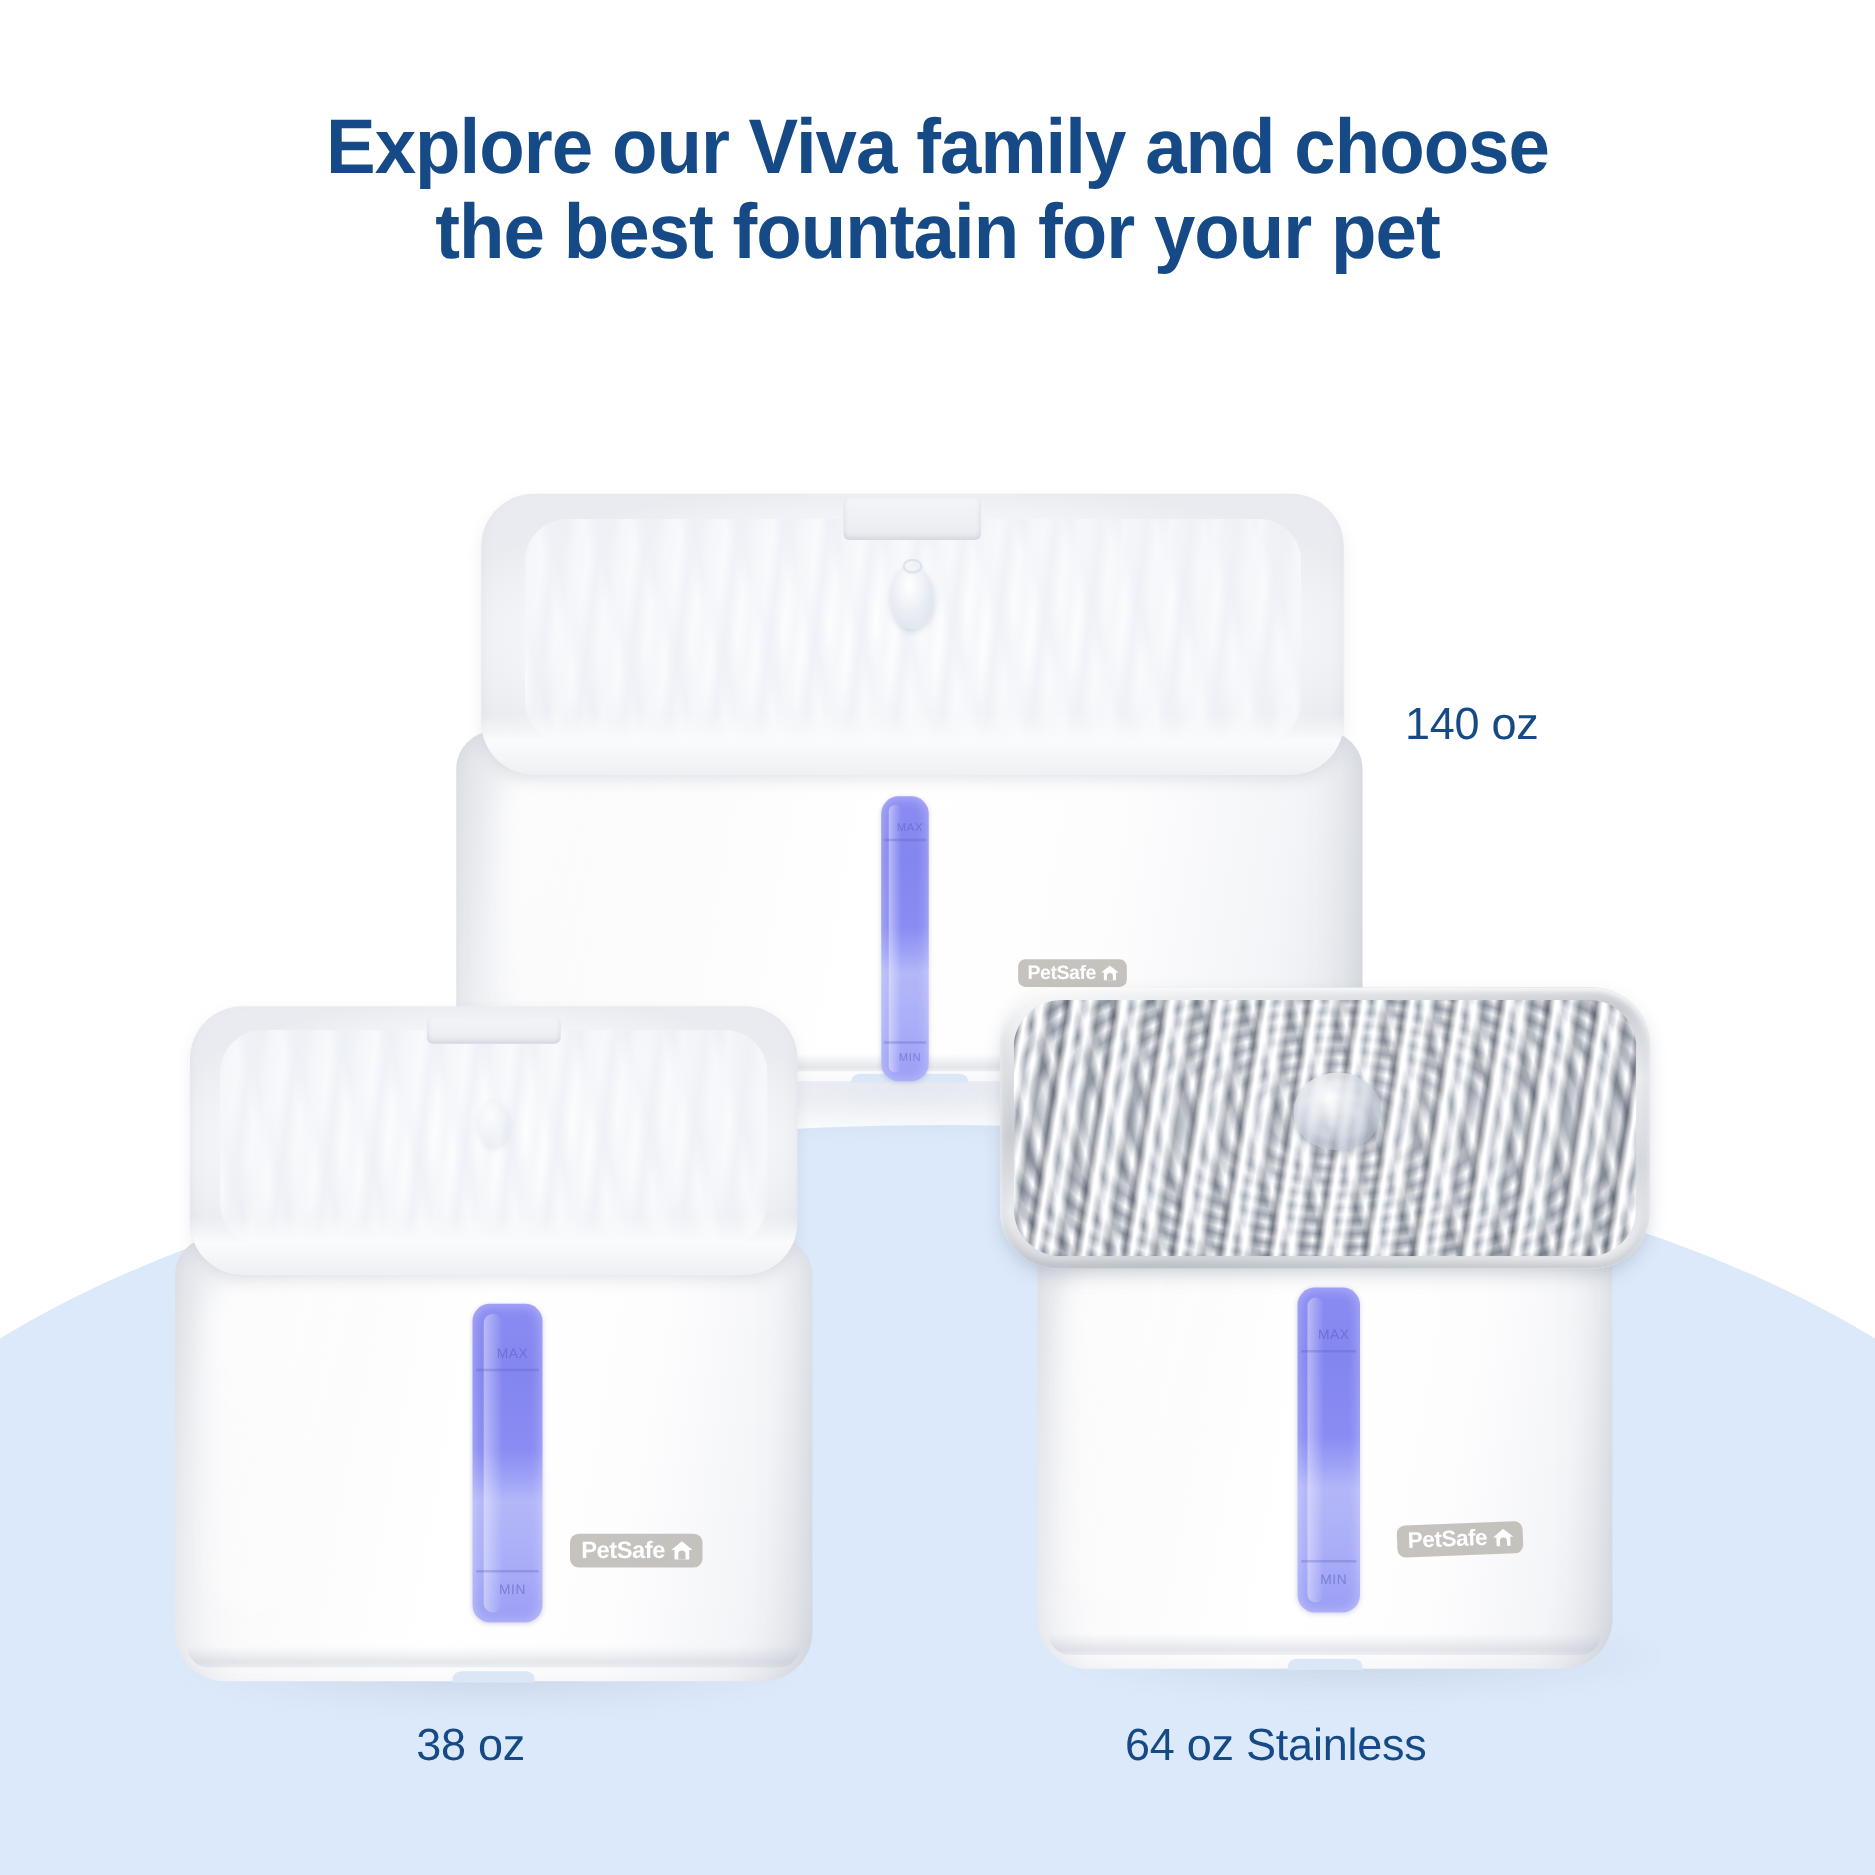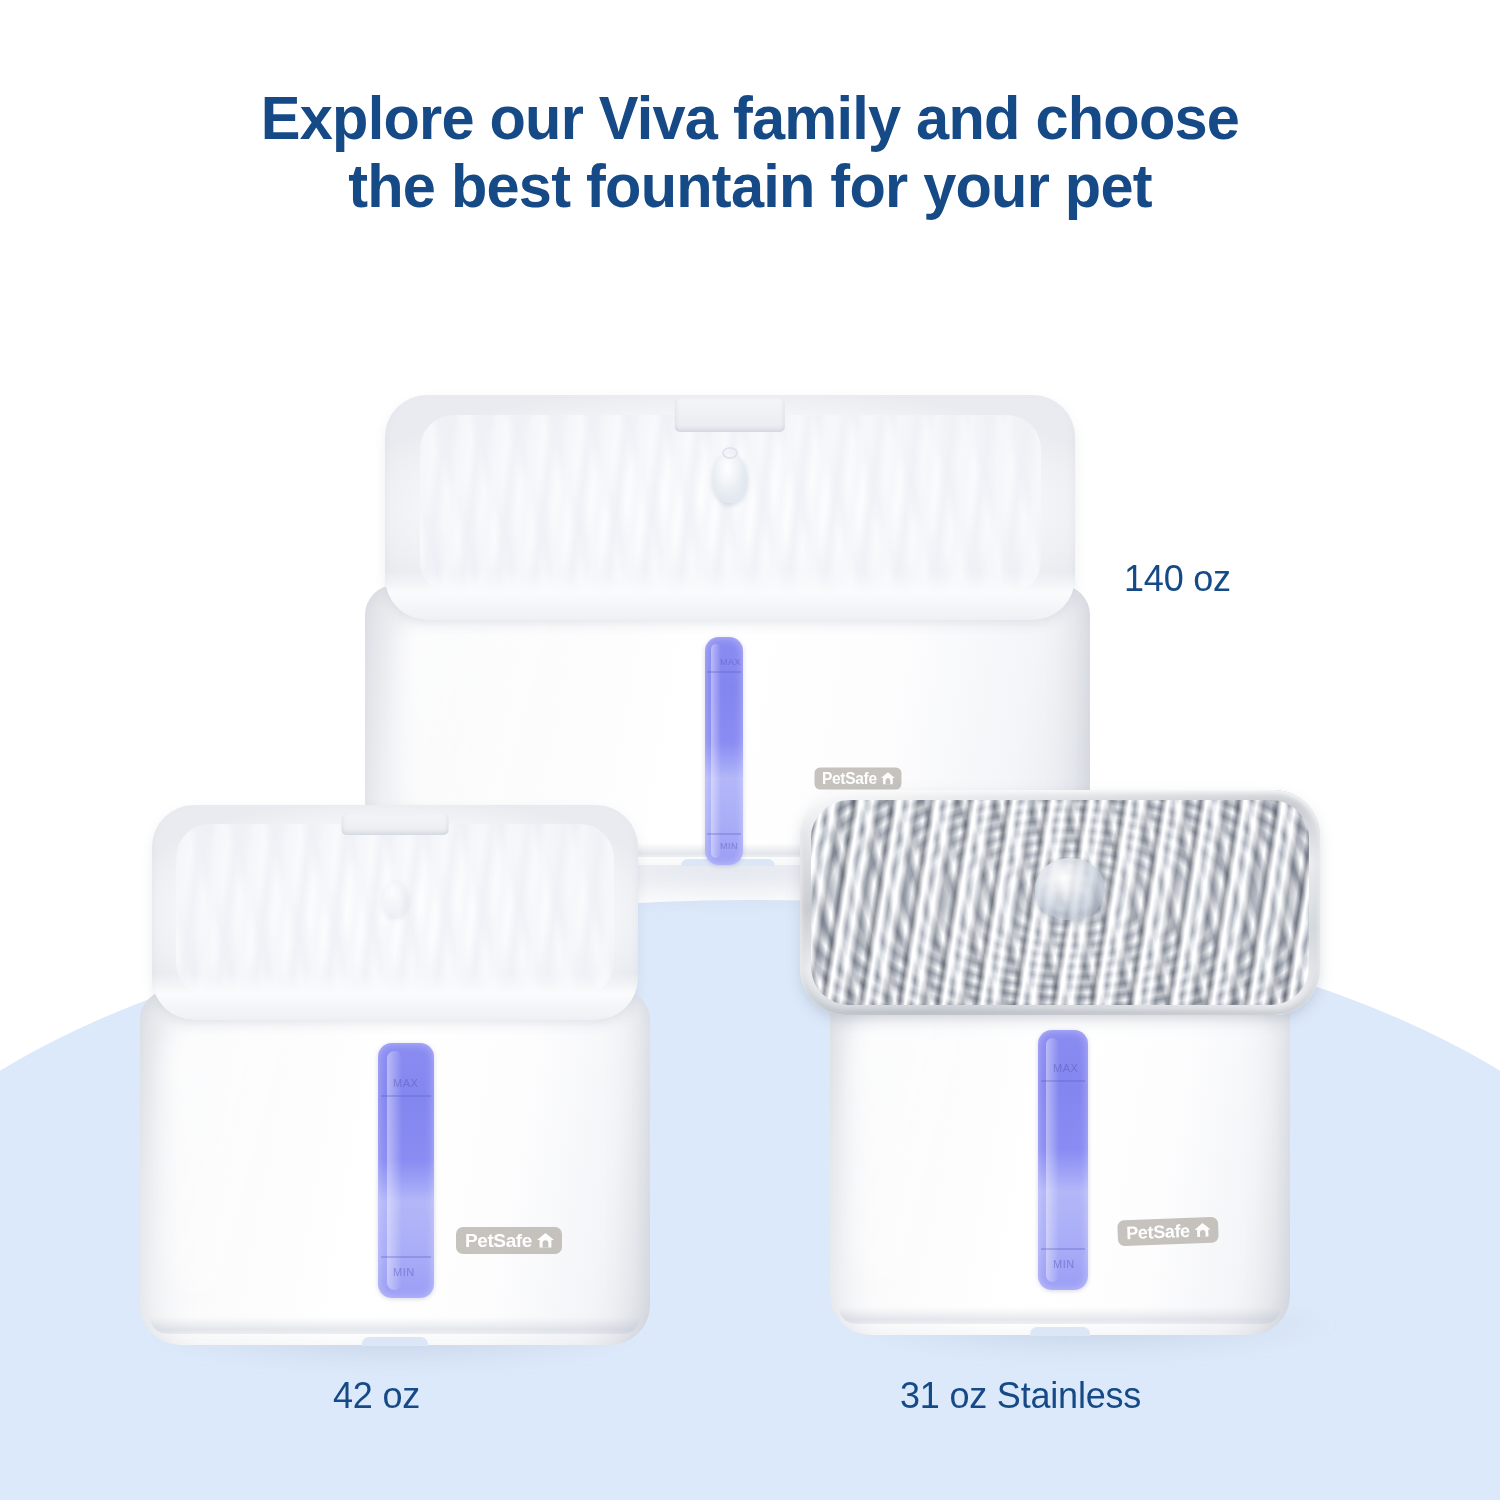--- a/index.html
+++ b/index.html
@@ -184,22 +184,22 @@
     position:absolute; left:16%; top:3%;
     width:26%; height:94%;
     background:linear-gradient(to right, rgba(255,255,255,.42), rgba(255,255,255,0));
     border-radius:8px;
   }
   .strip-tickline {
     position:absolute; left:6%; width:88%;
     height:2px; background:rgba(90,92,190,.30);
   }
   .strip-lbl {
-    position:absolute; left:15px; width:100%;
-    text-align:left;
+    position:absolute; left:4px; width:100%;
+    text-align:center;
     font-size:9px; font-weight:normal;
     color:rgba(86,88,182,.50);
     letter-spacing:.5px;
   }
 
   
   .petsafe-badge {
     position:absolute;
     display:flex; align-items:center; gap:4px;
     background:#b7b3ad;
@@ -309,21 +309,21 @@
 
   <div class="petsafe-badge" style="left:316px; top:422px;">
     <span class="ps-text">PetSafe</span>
     <svg class="ps-house" width="19" height="17" viewBox="0 0 19 17">
       <path d="M9.5 1 L18 8 L15.4 8 L15.4 15.5 L3.6 15.5 L3.6 8 L1 8 Z" fill="#ffffff"></path>
       <path d="M6.6 15.5 L6.6 11.2 A2.9 2.9 0 0 1 12.4 11.2 L12.4 15.5 Z" fill="#b7b3ad"></path>
     </svg>
   </div>
 </div>
 
-<div class="cap-label" style="left:333px; top:1375px;">42 oz</div>
+<div class="cap-label" style="left:333px; top:1375px;">38 oz</div>
 
 <div class="ground-shadow" style="left:840px; top:1290px; width:500px; height:70px;"></div>
 
 <div class="fountain" style="left:800px; top:790px; width:520px; height:545px; z-index:5;">
 
   <div class="body-shell" style="left:30px; width:460px; top:190px; height:355px;">
     <div class="body-sheen"></div>
     <div class="base-groove"></div>
     <div class="base-notch"></div>
   </div>
@@ -344,13 +344,13 @@
 
   <div class="petsafe-badge" style="left:315px; top:428px; transform:rotate(-2.2deg) scale(.95);">
     <span class="ps-text">PetSafe</span>
     <svg class="ps-house" width="19" height="17" viewBox="0 0 19 17">
       <path d="M9.5 1 L18 8 L15.4 8 L15.4 15.5 L3.6 15.5 L3.6 8 L1 8 Z" fill="#ffffff"></path>
       <path d="M6.6 15.5 L6.6 11.2 A2.9 2.9 0 0 1 12.4 11.2 L12.4 15.5 Z" fill="#b7b3ad"></path>
     </svg>
   </div>
 </div>
 
-<div class="cap-label" style="left:900px; top:1375px;">31 oz Stainless</div>
+<div class="cap-label" style="left:900px; top:1375px;">64 oz Stainless</div>
 
 </body></html>

